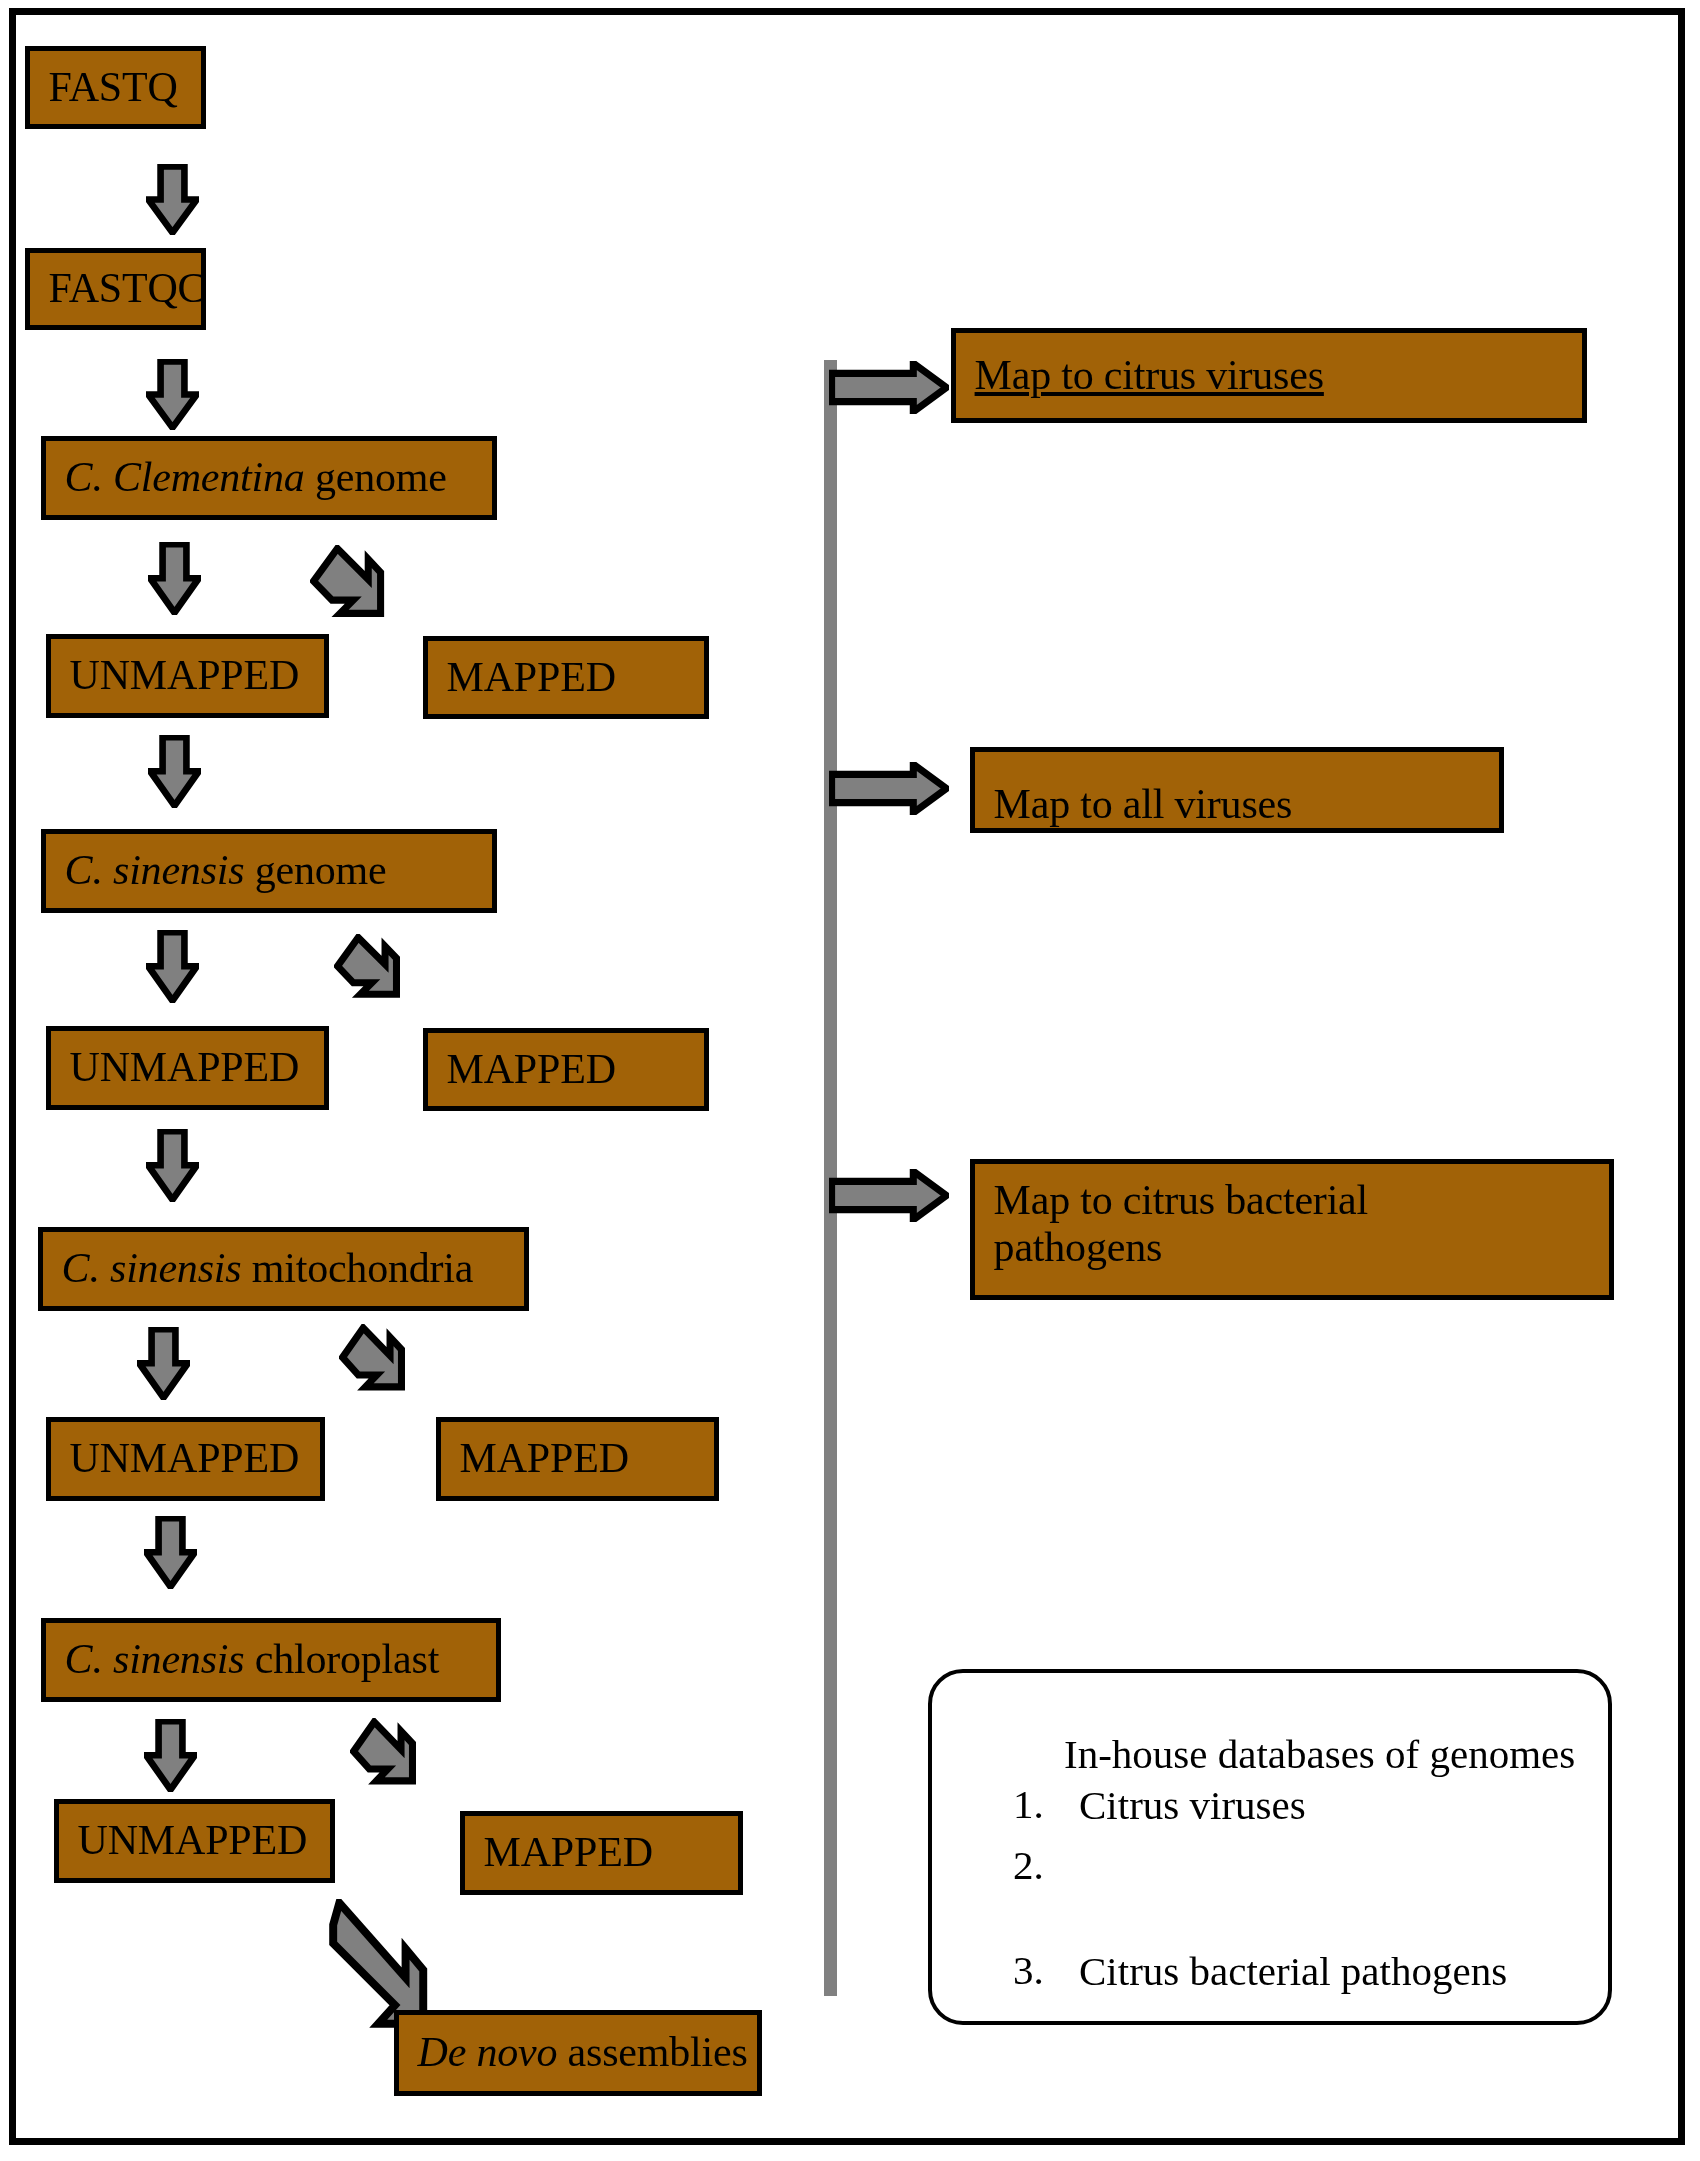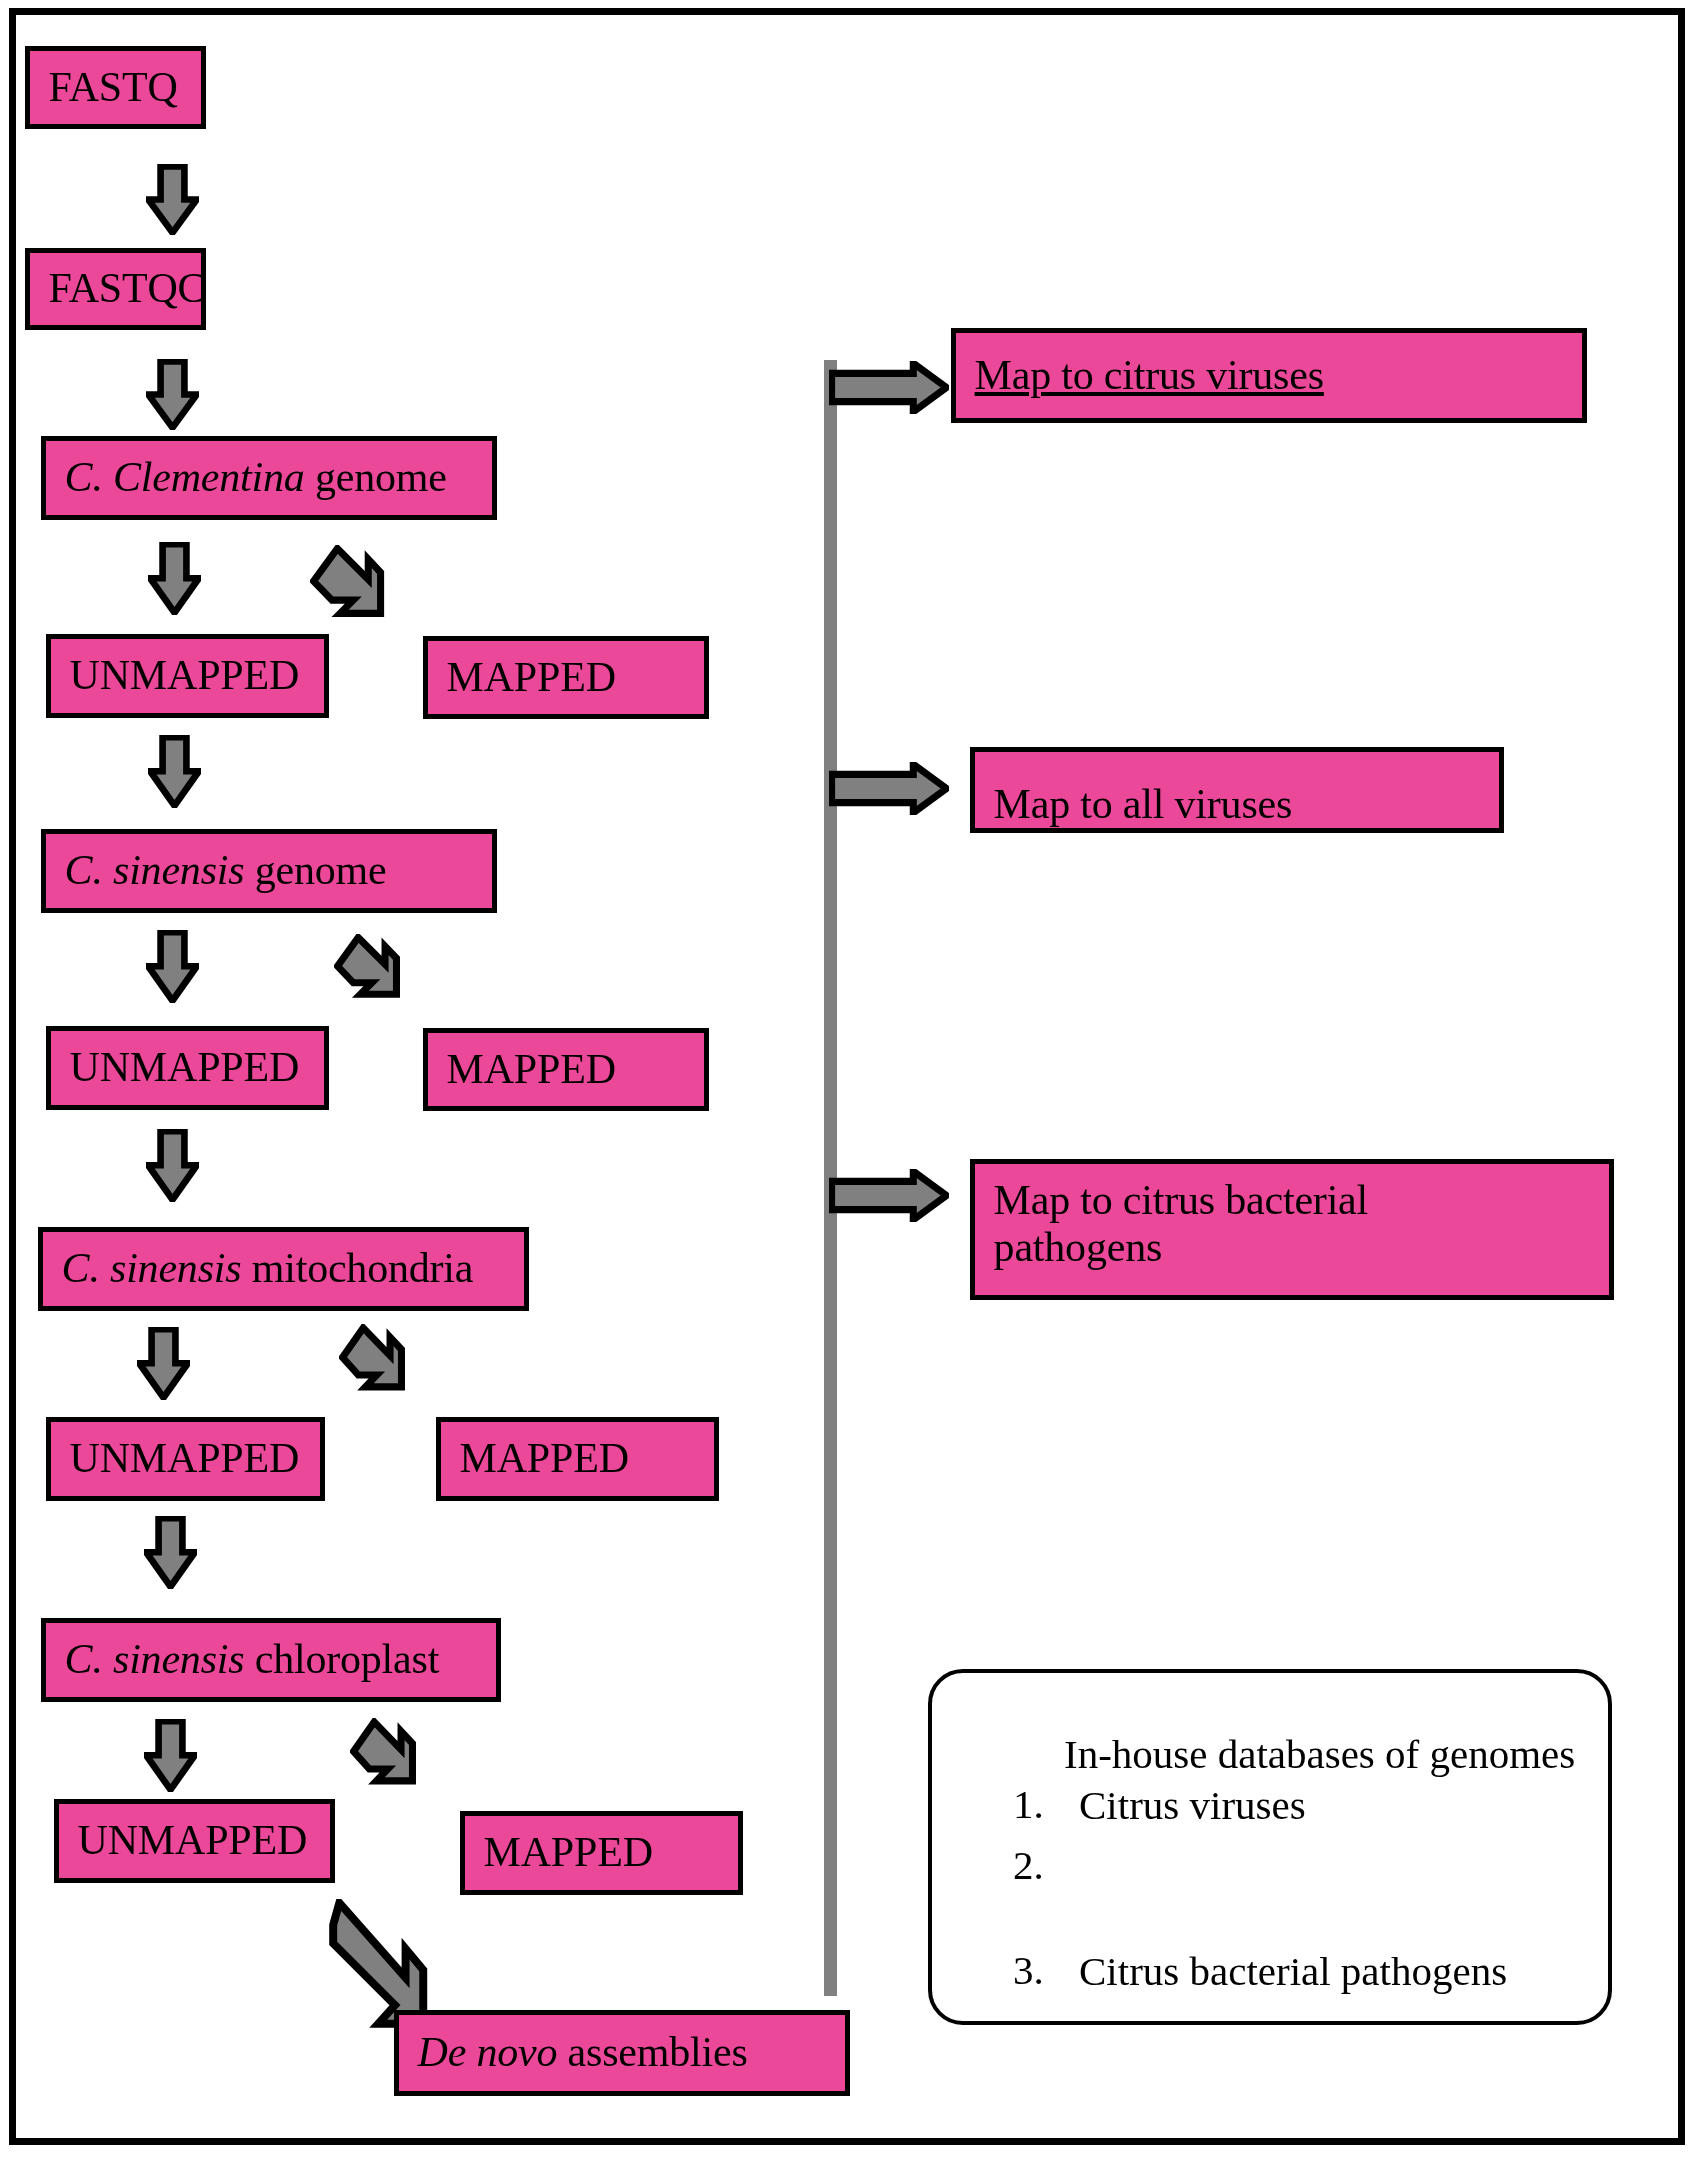--- a/index.html
+++ b/index.html
@@ -28,21 +28,21 @@
     border: 7.5px solid #000000;
     box-sizing: border-box;
     background: transparent;
   }
 
   
   .node {
     position: absolute;
     box-sizing: border-box;
     border: 5.8px solid #000000;
-    background: #ec4899;
+    background: #a16207;
     display: flex;
     align-items: center;
     justify-content: flex-start;
     padding-left: 18.6px;
     padding-right: 10.6px;
   }
   .node .label {
     font-size: 42px;
     line-height: 1.12;
     color: #000000;
@@ -243,21 +243,21 @@
   <div class="node" style="left:460px; top:1811px; width:283px; height:84px;">
     <span class="label">MAPPED</span>
   </div>
 
   <div class="arrow-diag big" style="left:312px; top:1899px; width:128px; height:133px;">
     <svg viewBox="0 0 290 300" width="128" height="133">
       <polygon points="62,8 212,178 212,112 252,160 252,282 150,282 188,240 48,100 48,58" fill="#808080" stroke="#000000" stroke-width="18" stroke-linejoin="miter"></polygon>
     </svg>
   </div>
 
-  <div class="node" style="left:394px; top:2010px; width:456px; height:86px;">
+  <div class="node" style="left:394px; top:2010px; width:368px; height:86px;">
     <span class="label"><span class="ital">De novo</span><span> assemblies</span></span>
   </div>
 
   <div class="trunk" style="left:824px; top:360px; height:1636px;"></div>
 
   <div class="arrow-right" style="left:829px; top:361px; width:120px; height:53px;">
     <svg viewBox="0 0 270 120" width="120" height="53">
       <polygon points="5,28 190,28 190,5 265,60 190,115 190,92 5,92" fill="#808080" stroke="#000000" stroke-width="16" stroke-linejoin="miter"></polygon>
     </svg>
   </div>

